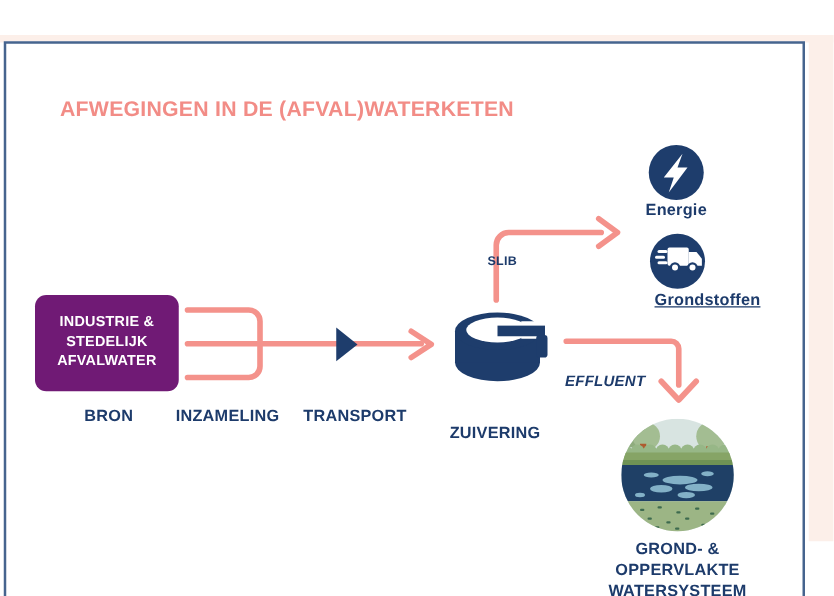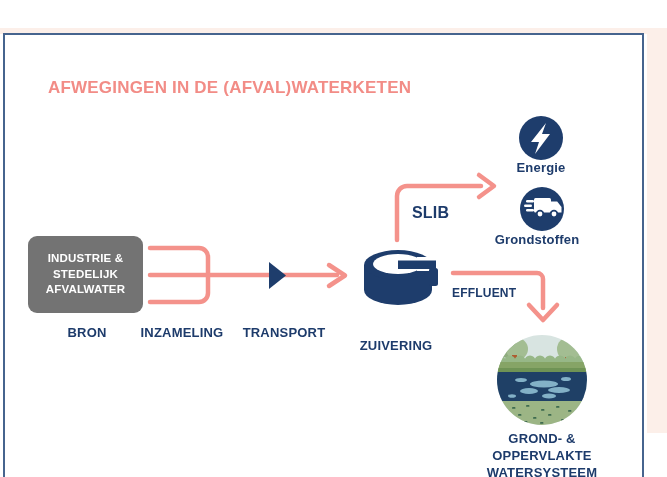--- a/index.html
+++ b/index.html
@@ -5,34 +5,34 @@
   * { margin:0; padding:0; box-sizing:border-box; }
   body { background:#fff; font-family:"Liberation Sans", sans-serif; }
   .screen { position:relative; width:667px; height:477px; background:#ffffff; overflow:hidden;margin-top:28px; }
   .bg-top    { position:absolute; left:0; top:0; width:667px; height:6px; background:#FCEFE9; }
   .bg-right  { position:absolute; left:647px; top:0; width:20px; height:405px; background:#FCEFE9; }
   .card { position:absolute; left:3px; top:5px; width:641px; height:463px; background:#ffffff; border:2px solid #46648E; }
   .title { position:absolute; left:48px; top:50px; font-size:17px; font-weight:bold; color:#F28C86; letter-spacing:0.2px; }
   .svg-layer { position:absolute; left:0; top:0; width:667px; height:477px; }
   .source-box {
     position:absolute; left:28px; top:208px; width:115px; height:77px;
-    background:#737373; border-radius:9px; color:#ffffff;
+    background:#701a75; border-radius:9px; color:#ffffff;
     display:flex; align-items:center; justify-content:center; text-align:center;
     font-size:11.5px; font-weight:bold; line-height:1.35; white-space:pre-line; letter-spacing:0.2px;
   }
   .lbl { position:absolute; color:#1D3B6B; font-weight:bold; font-size:13px; letter-spacing:0.2px; }
   .lbl.center { text-align:center; }
   .stage-bron        { left:52px;  top:297px; width:70px; }
   .stage-inzameling  { left:137px; top:297px; width:90px; }
   .stage-transport   { left:239px; top:297px; width:90px; }
   .stage-zuivering   { left:351px; top:310px; width:90px; }
-  .flow-slib     { left:412px; top:176px; font-size:16px; }
-  .flow-effluent { left:452px; top:258px; font-size:12px; }
+  .flow-slib     { left:390px; top:176px; font-size:10px; }
+  .flow-effluent { left:452px; top:270px; font-size:12px;font-style:italic; }
   .out-energie      { left:501px; top:132px; width:80px;  font-weight:600; }
-  .out-grondstoffen { left:487px; top:204px; width:100px; font-weight:600; }
+  .out-grondstoffen { left:516px; top:204px; width:100px; font-weight:600;text-decoration:underline; }
   .sink-label { left:461px; top:403px; width:162px; line-height:1.3; white-space:pre-line; }
 </style>
 </head>
 <body>
 
 <div class="screen">
   <div class="bg-top"></div>
   <div class="bg-right"></div>
   <div class="card"></div>
 

